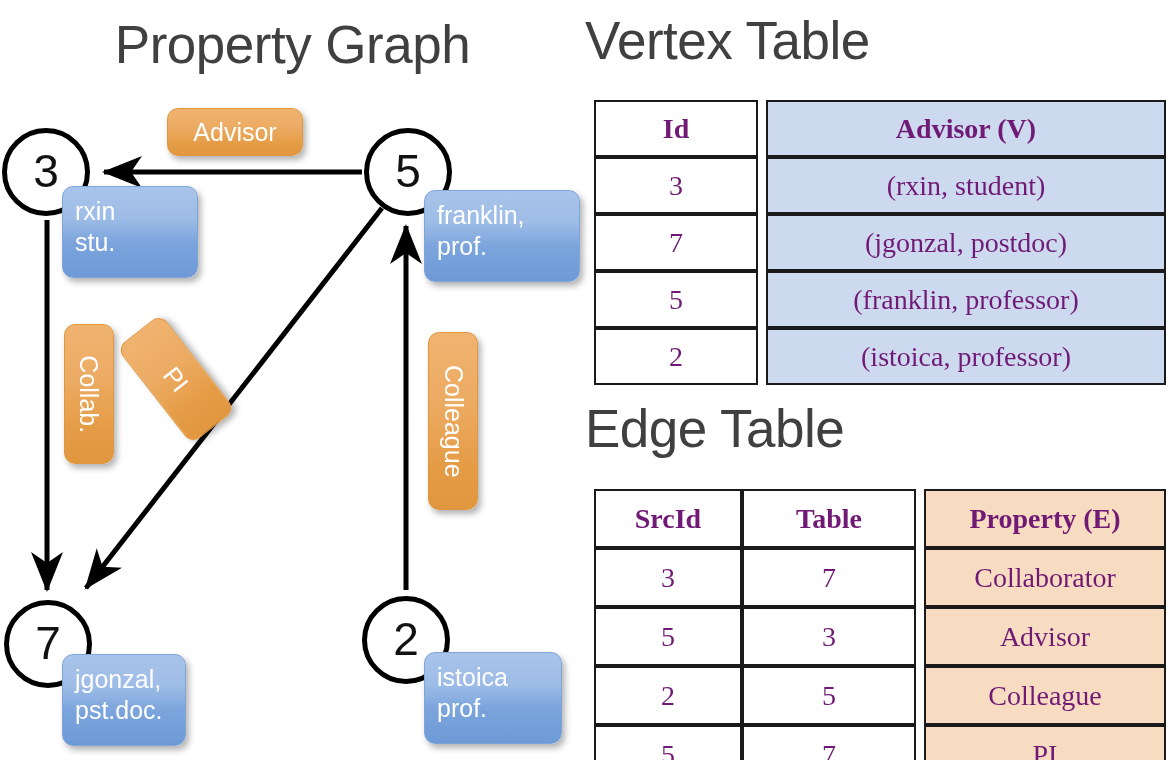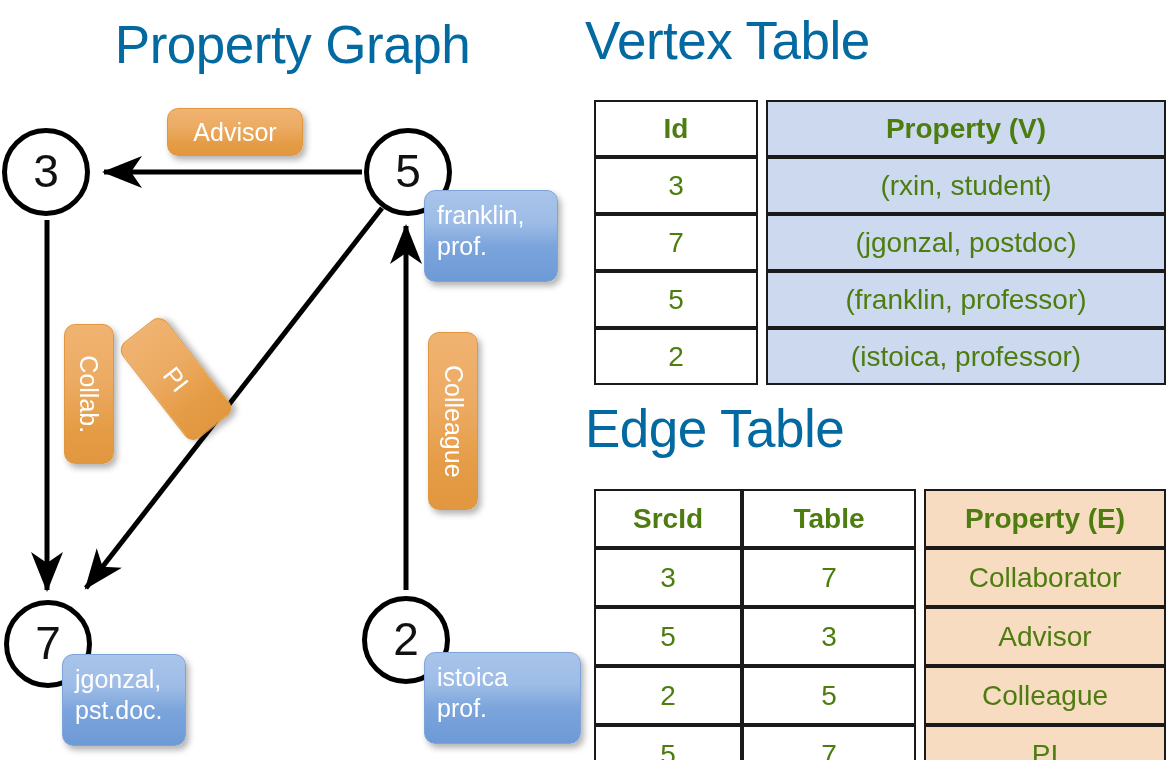--- a/index.html
+++ b/index.html
@@ -16,21 +16,21 @@
     color: #000;
   }
 
   
   .section-title {
     position: absolute;
     font-family: "Liberation Sans", sans-serif;
     font-weight: 300;
     font-size: 53px;
     letter-spacing: -0.5px;
-    color: #0369a1;
+    color: #404040;
     white-space: nowrap;
     line-height: 1;
   }
   #title-property-graph { left: 0; top: 18px; width: 585px; text-align: center; }
   #title-vertex-table   { left: 585px; top: 14px; width: 585px; text-align: left; }
   #title-edge-table     { left: 585px; top: 402px; width: 585px; text-align: left; }
 
   
   #graph-panel {
     position: absolute;
@@ -85,23 +85,23 @@
     border: 1px solid #7fa4d8;
     font-size: 25px;
   }
   .prop-box.orange {
     background: linear-gradient(to bottom, #f0b370 0%, #ecab63 40%, #e59c46 75%, #e0973f 100%);
     border: 1px solid #e0973f;
     font-size: 25px;
   }
 
   #box-rxin      { left: 62px;  top: 186px; width: 136px; height: 92px; }
-  #box-franklin  { left: 424px; top: 190px; width: 134px; height: 92px; }
+  #box-franklin  { left: 424px; top: 190px; width: 156px; height: 92px; }
   #box-jgonzal   { left: 62px;  top: 654px; width: 124px; height: 92px; }
-  #box-istoica   { left: 424px; top: 652px; width: 157px; height: 92px; }
+  #box-istoica   { left: 424px; top: 652px; width: 138px; height: 92px; }
 
   #box-advisor   { left: 167px; top: 108px; width: 136px; height: 48px;
                    display: flex; align-items: center; justify-content: center; }
 
   
   .prop-box.vertical {
     display: flex;
     align-items: center;
     justify-content: center;
     padding: 0;
@@ -130,23 +130,23 @@
   
   .data-table {
     position: absolute;
     border-collapse: separate;
     border-spacing: 0;
     table-layout: fixed;
   }
   .data-table td, .data-table th {
     border: 2px solid #1a1a1a;
     text-align: center;
-    font-family: Liberation Sans, sans-serif;
+    font-family: Liberation Serif, serif;
     font-weight: 300;
-    color: #4d7c0f;
+    color: #701a75;
     padding: 0;
     vertical-align: middle;
   }
   .data-table th {
     font-weight: 700;
     font-size: 28px;
   }
   .data-table td {
     font-size: 28px;
   }
@@ -189,20 +189,24 @@
   <div class="vertex-node" id="node-5">
     <span class="vlabel">5</span>
   </div>
   <div class="vertex-node" id="node-7">
     <span class="vlabel">7</span>
   </div>
   <div class="vertex-node" id="node-2">
     <span class="vlabel">2</span>
   </div>
 
+  <div class="prop-box blue" id="box-rxin">
+    <div>rxin</div>
+    <div>stu.</div>
+  </div>
   <div class="prop-box blue" id="box-franklin">
     <div>franklin,</div>
     <div>prof.</div>
   </div>
   <div class="prop-box blue" id="box-jgonzal">
     <div>jgonzal,</div>
     <div>pst.doc.</div>
   </div>
   <div class="prop-box blue" id="box-istoica">
     <div>istoica</div>
@@ -228,21 +232,21 @@
 <table class="data-table" id="vertex-table">
   <colgroup>
       <col style="width:164px">
       <col class="gap-col">
       <col style="width:400px">
     </colgroup>
   <thead>
     <tr>
       <th>Id</th>
       <td class="gap-col"></td>
-      <th class="cell-blue">Property (V)</th>
+      <th class="cell-blue">Advisor (V)</th>
     </tr>
   </thead>
   <tbody>
     <tr>
       <td>3</td>
       <td class="gap-col"></td>
       <td class="cell-blue">(rxin, student)</td>
     </tr>
     <tr>
       <td>7</td>

